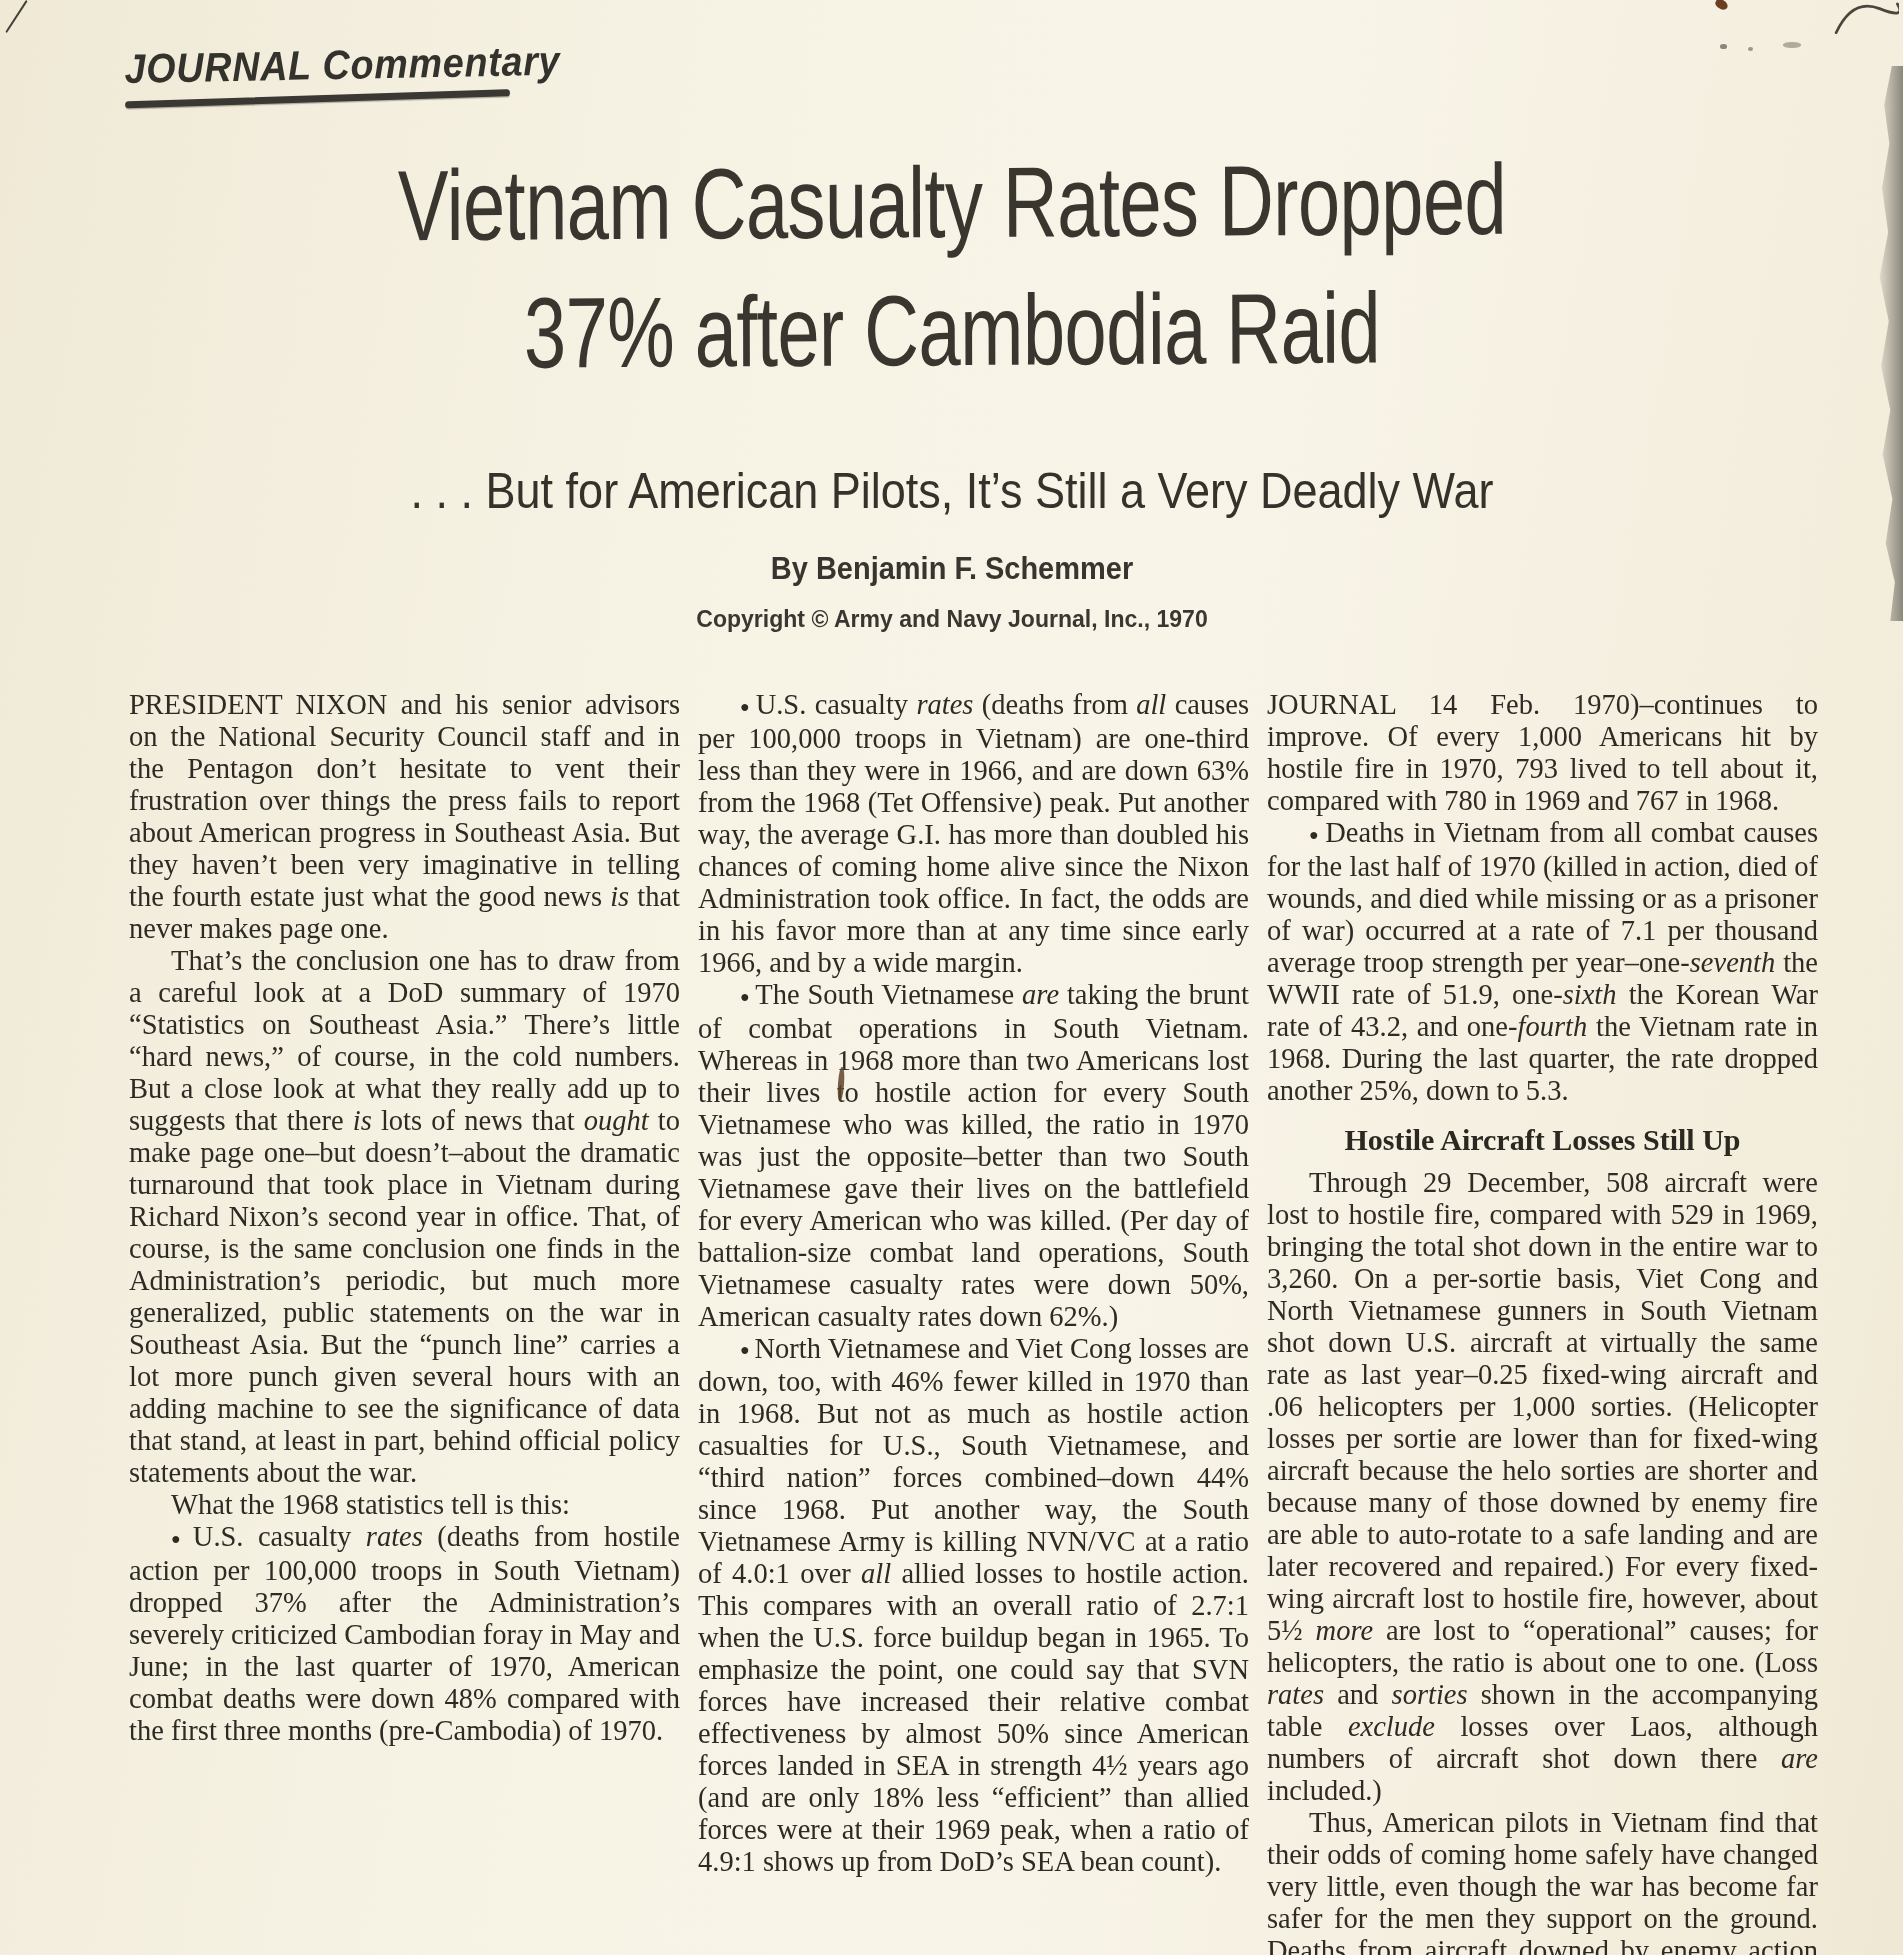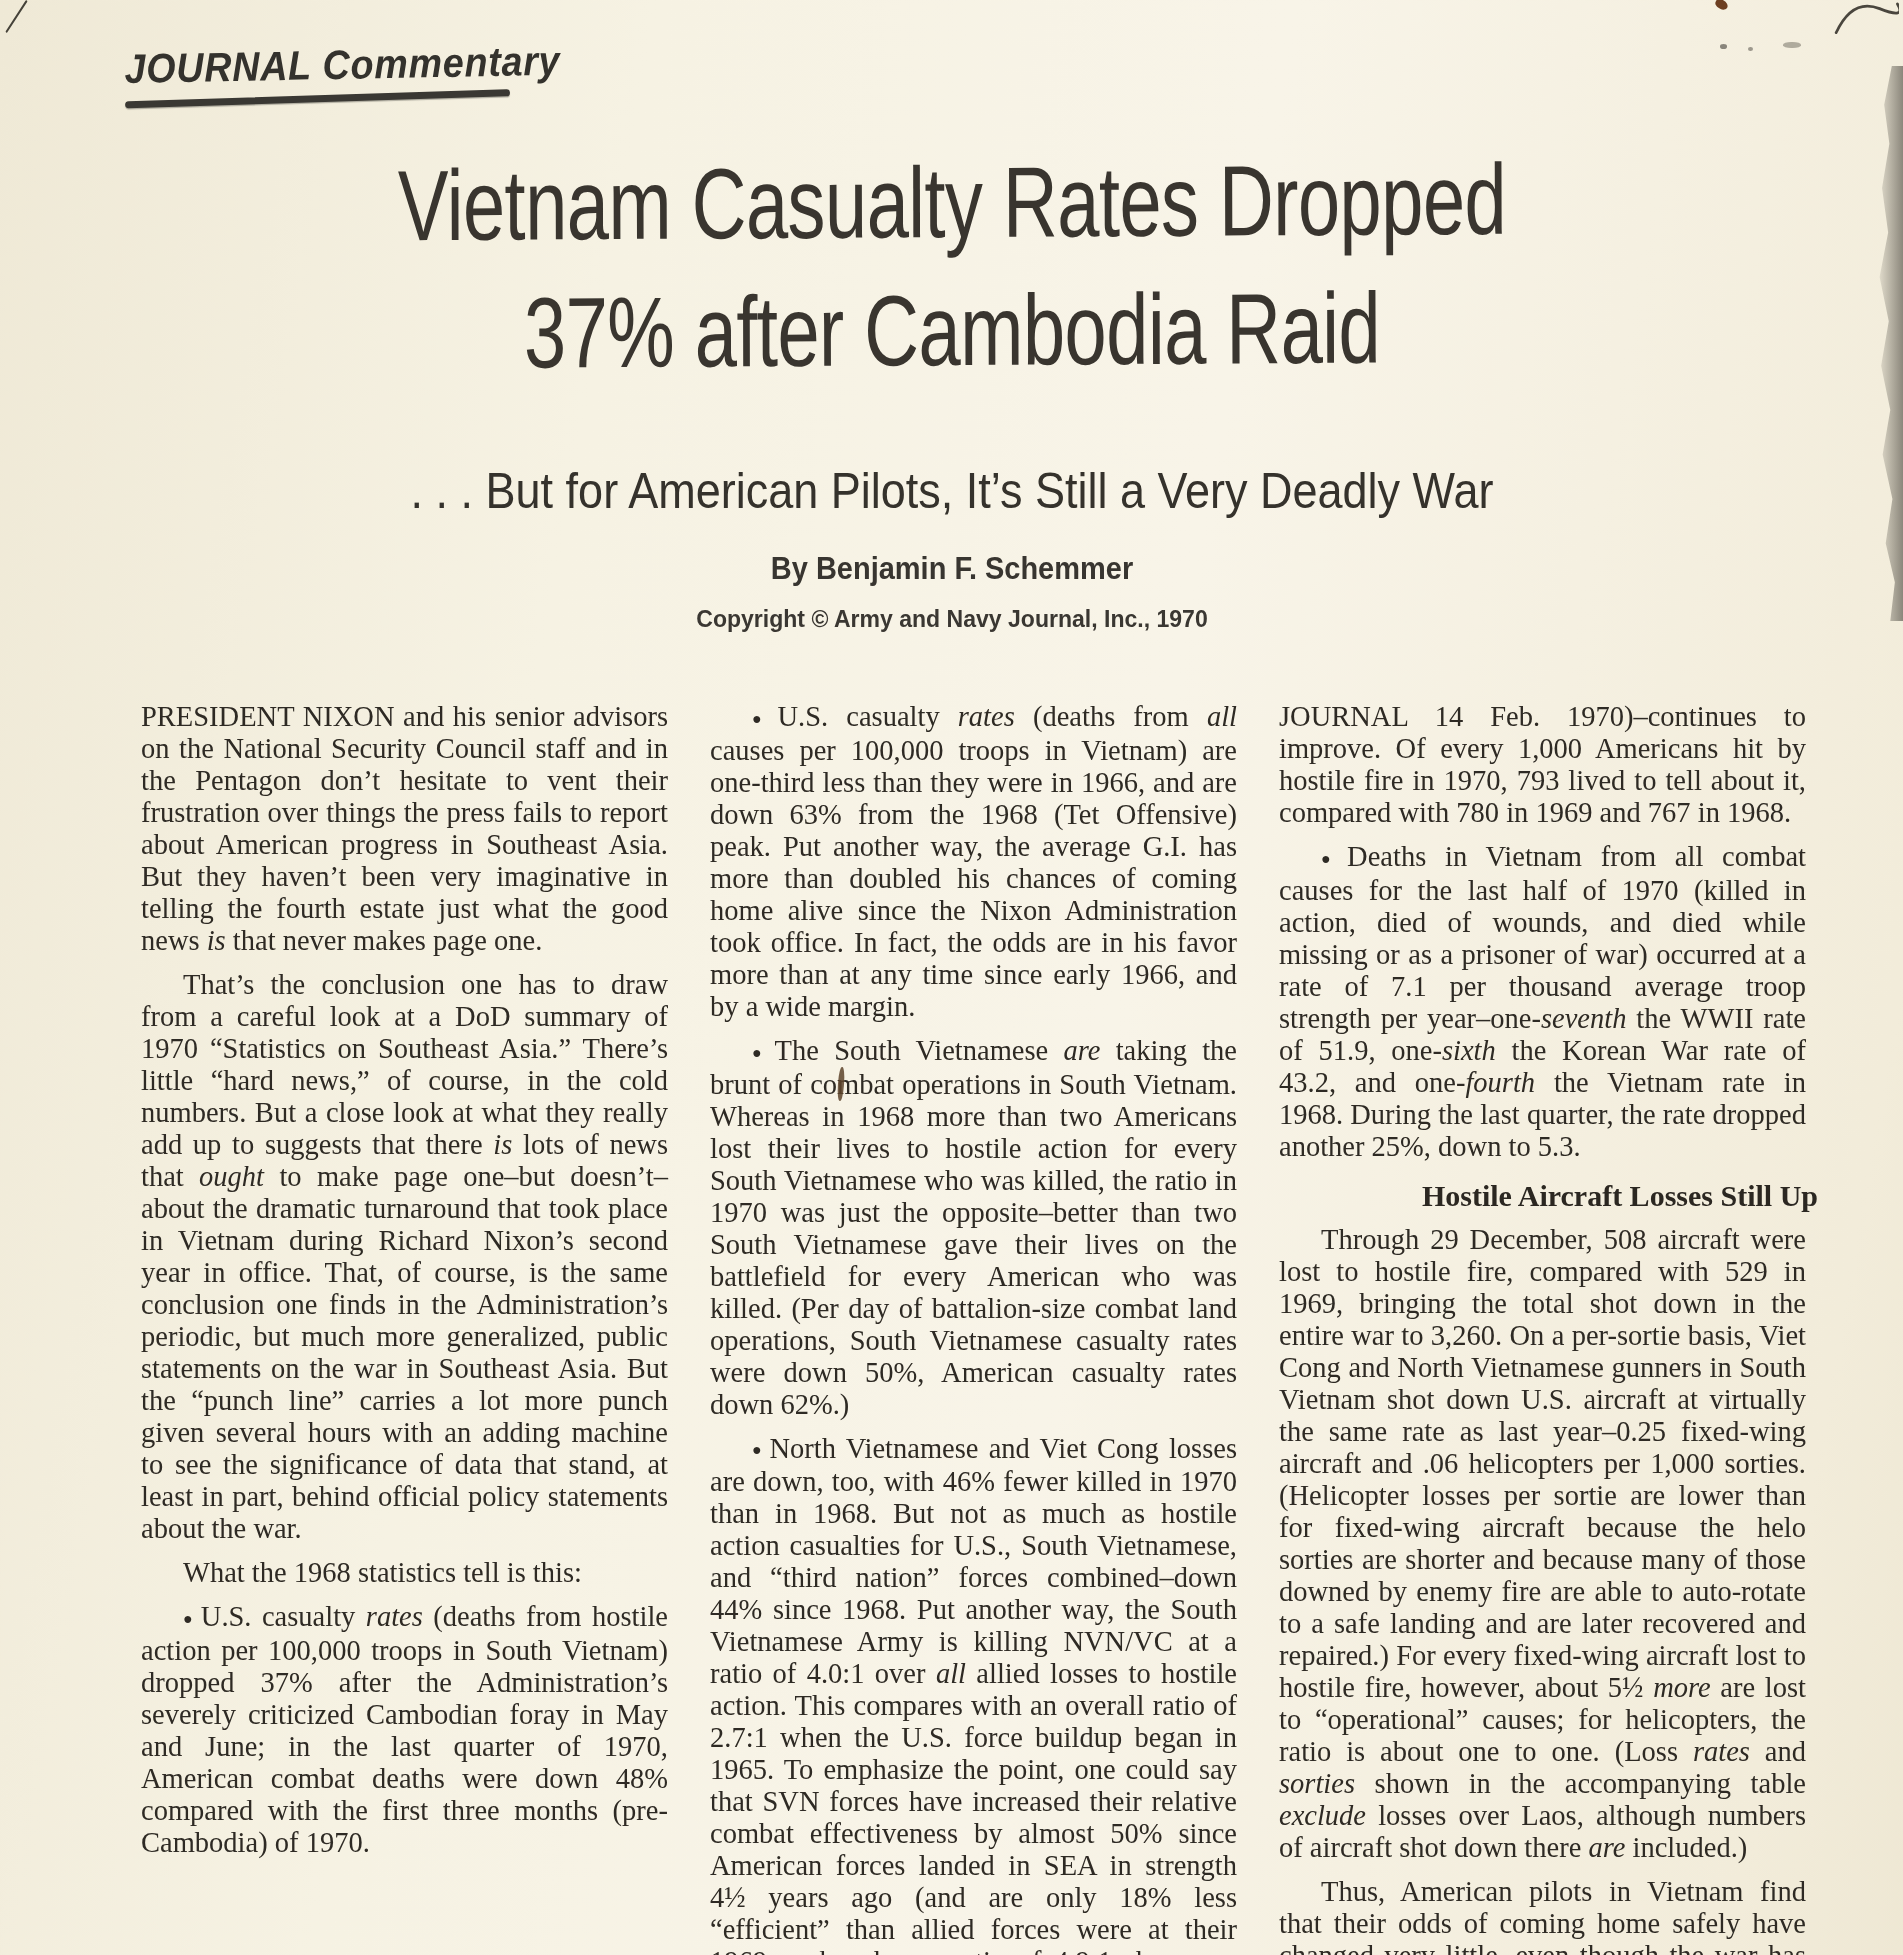--- a/index.html
+++ b/index.html
@@ -43,27 +43,27 @@
     position:absolute;left:50%;top:608px;white-space:nowrap;
     font-family:"Liberation Sans",sans-serif;font-weight:700;color:#3a3732;
     font-size:23.5px;line-height:1;transform:translateX(-50%) scaleX(.98);
   }
   
   .columns{
     position:absolute;left:129px;top:689px;width:1689px;height:1732px;
     display:flex;gap:18px;
   }
   .col{flex:1 1 0;overflow:hidden;font-size:28.5px;line-height:32px;}
-  .para{margin:12px;text-align:justify;hyphens:none;}
+  .para{margin:0;text-align:justify;hyphens:none;}
   .para.indent{text-indent:42px;}
   .para.bullet{text-indent:42px;}
   .para i{font-style:italic;}
   .bdot{font-size:.56em;vertical-align:.14em;letter-spacing:0;margin-right:.3em;}
   h3.para.heading{
-    text-align:right;text-indent:0;font-weight:700;font-size:30px;
+    text-align:center;text-indent:0;font-weight:700;font-size:30px;
     margin:17px 0 11.7px 0;color:#2b2721;
   }
   
   .tear-top{
     position:absolute;top:66px;right:0;width:30.5px;height:555px;
     background:linear-gradient(to right,rgba(100,96,86,0) 0%,rgba(112,108,98,.45) 55%,rgba(90,86,77,.7) 100%);
     clip-path:polygon(100% 0,100% 100%,55% 100%,70% 93%,40% 86%,62% 78%,30% 70%,55% 62%,25% 54%,50% 46%,20% 38%,48% 30%,28% 22%,52% 14%,35% 7%,60% 0);
   }
   .speck{position:absolute;border-radius:50%;}
   .sp-brown{left:1715px;top:0;width:13.3px;height:9.4px;background:#6d3f22;transform:rotate(28deg);border-radius:40% 60% 50% 50%;}

